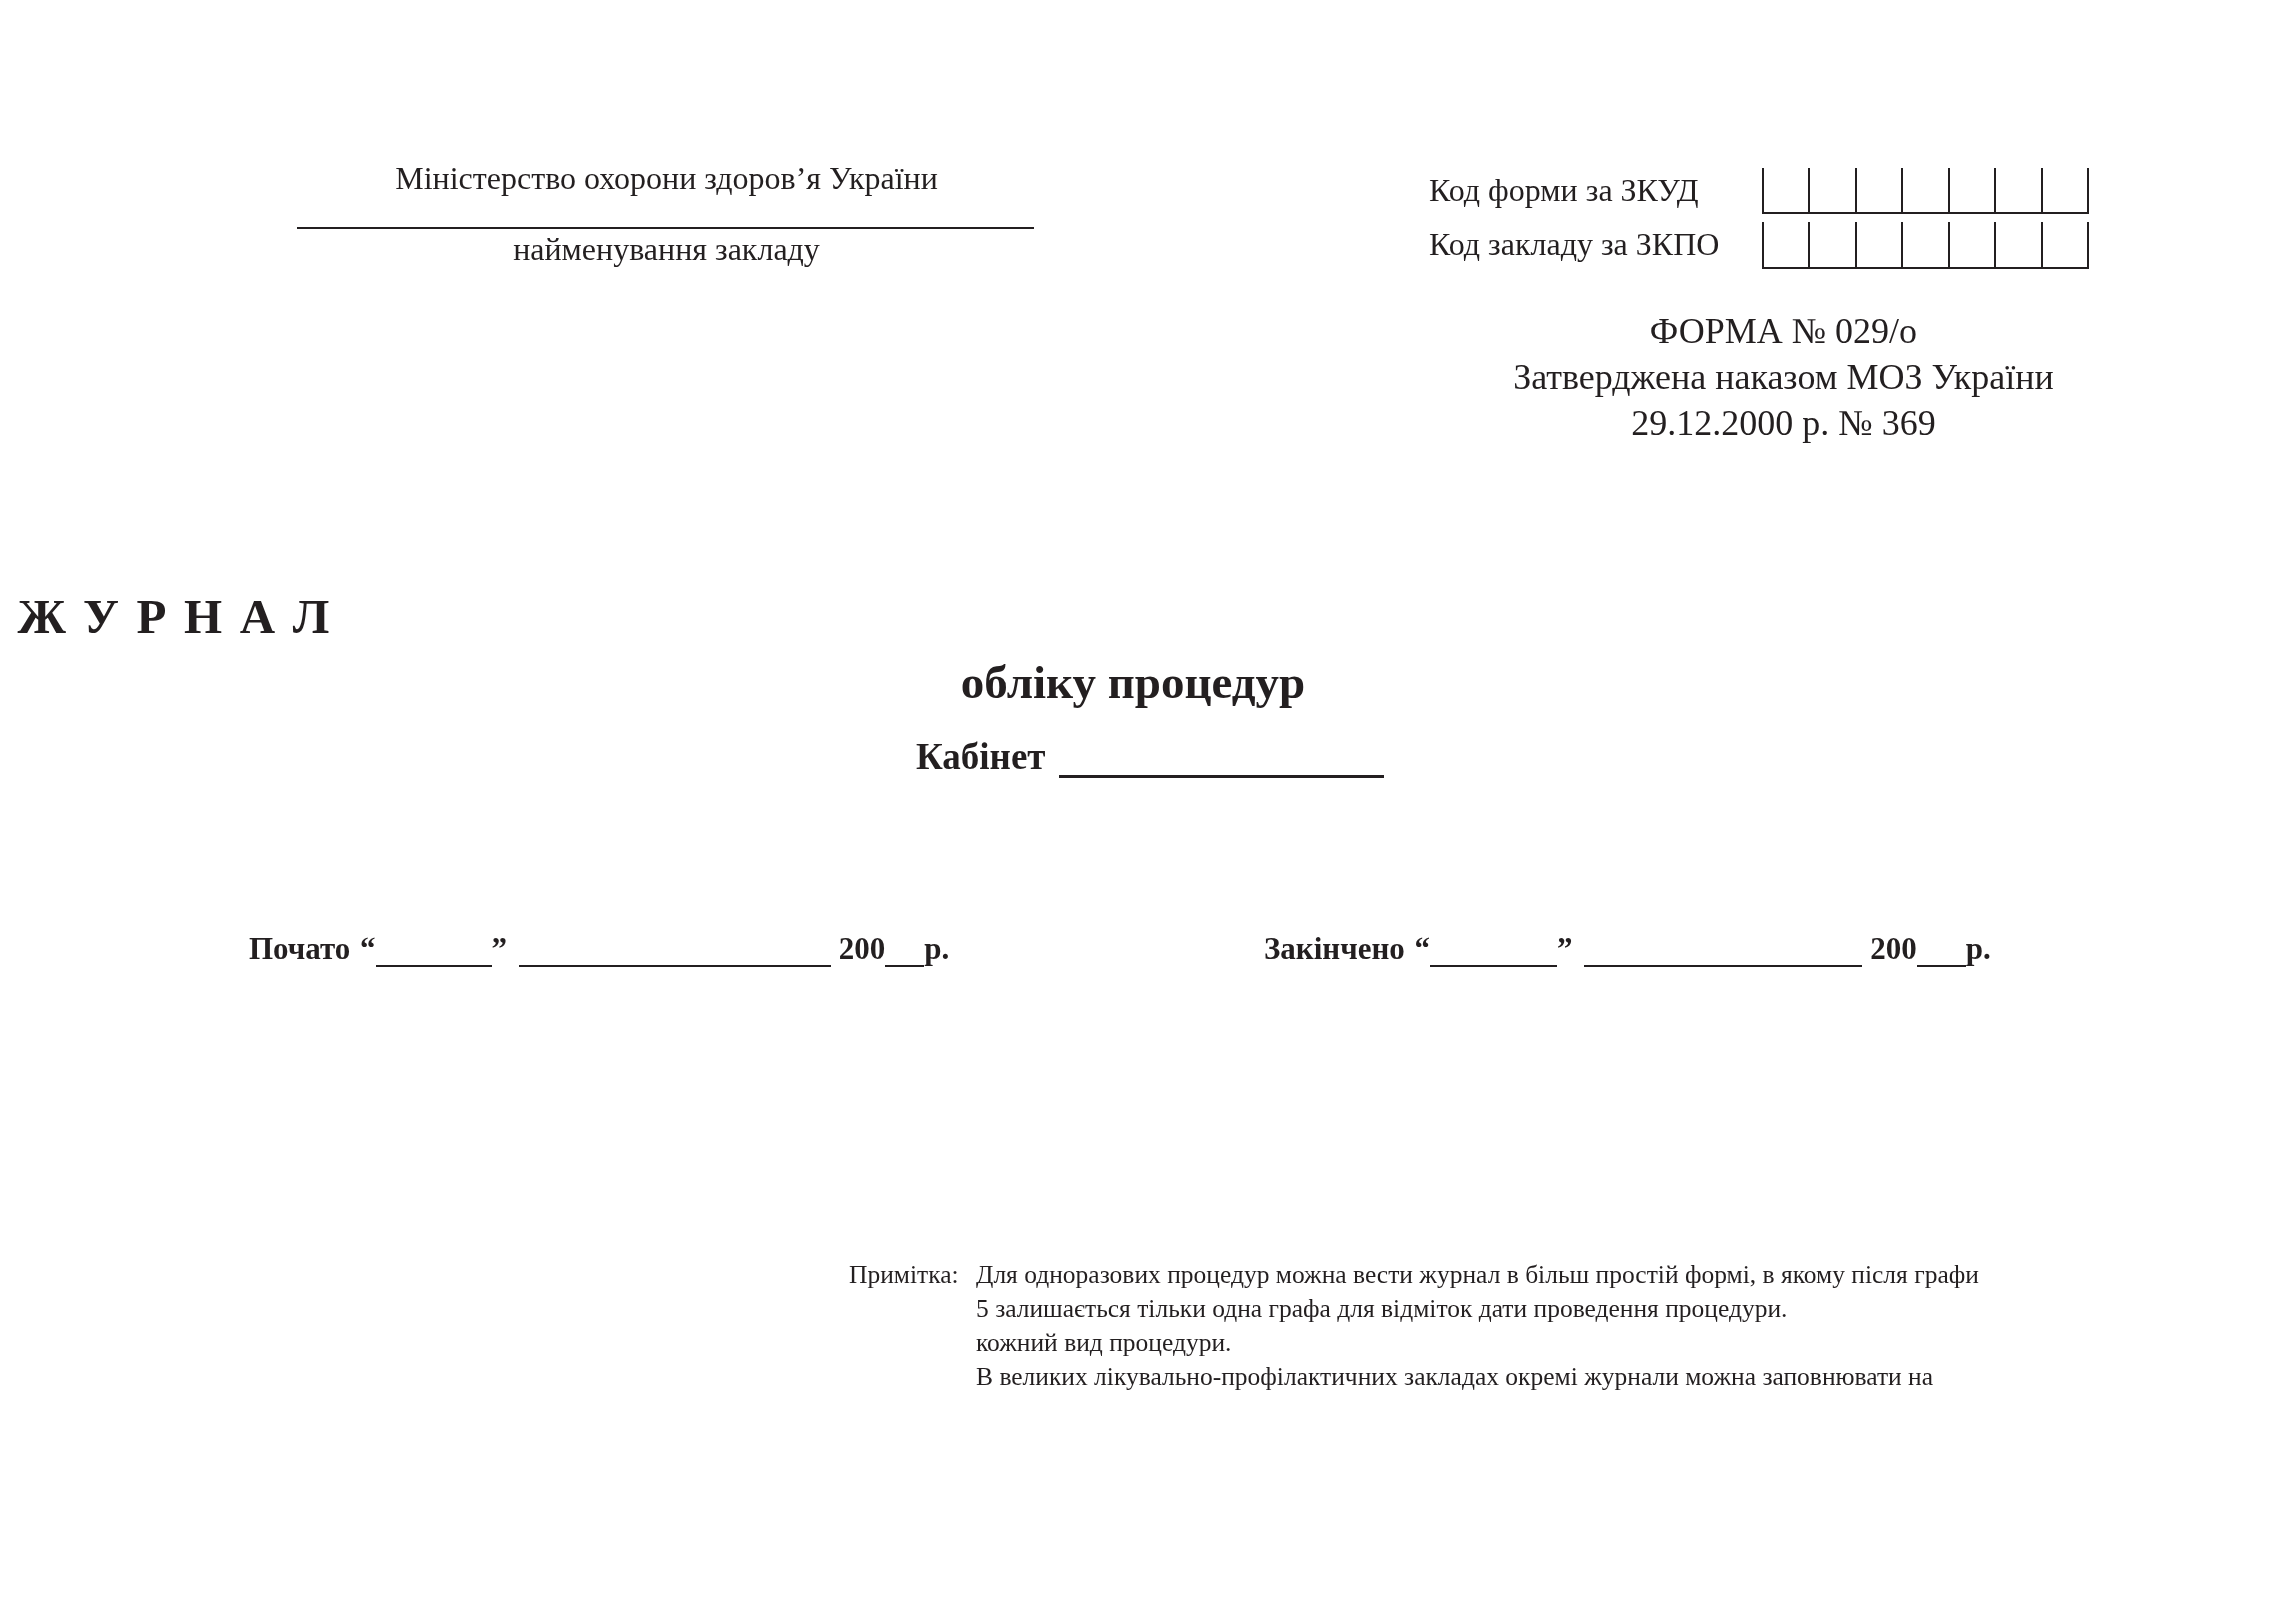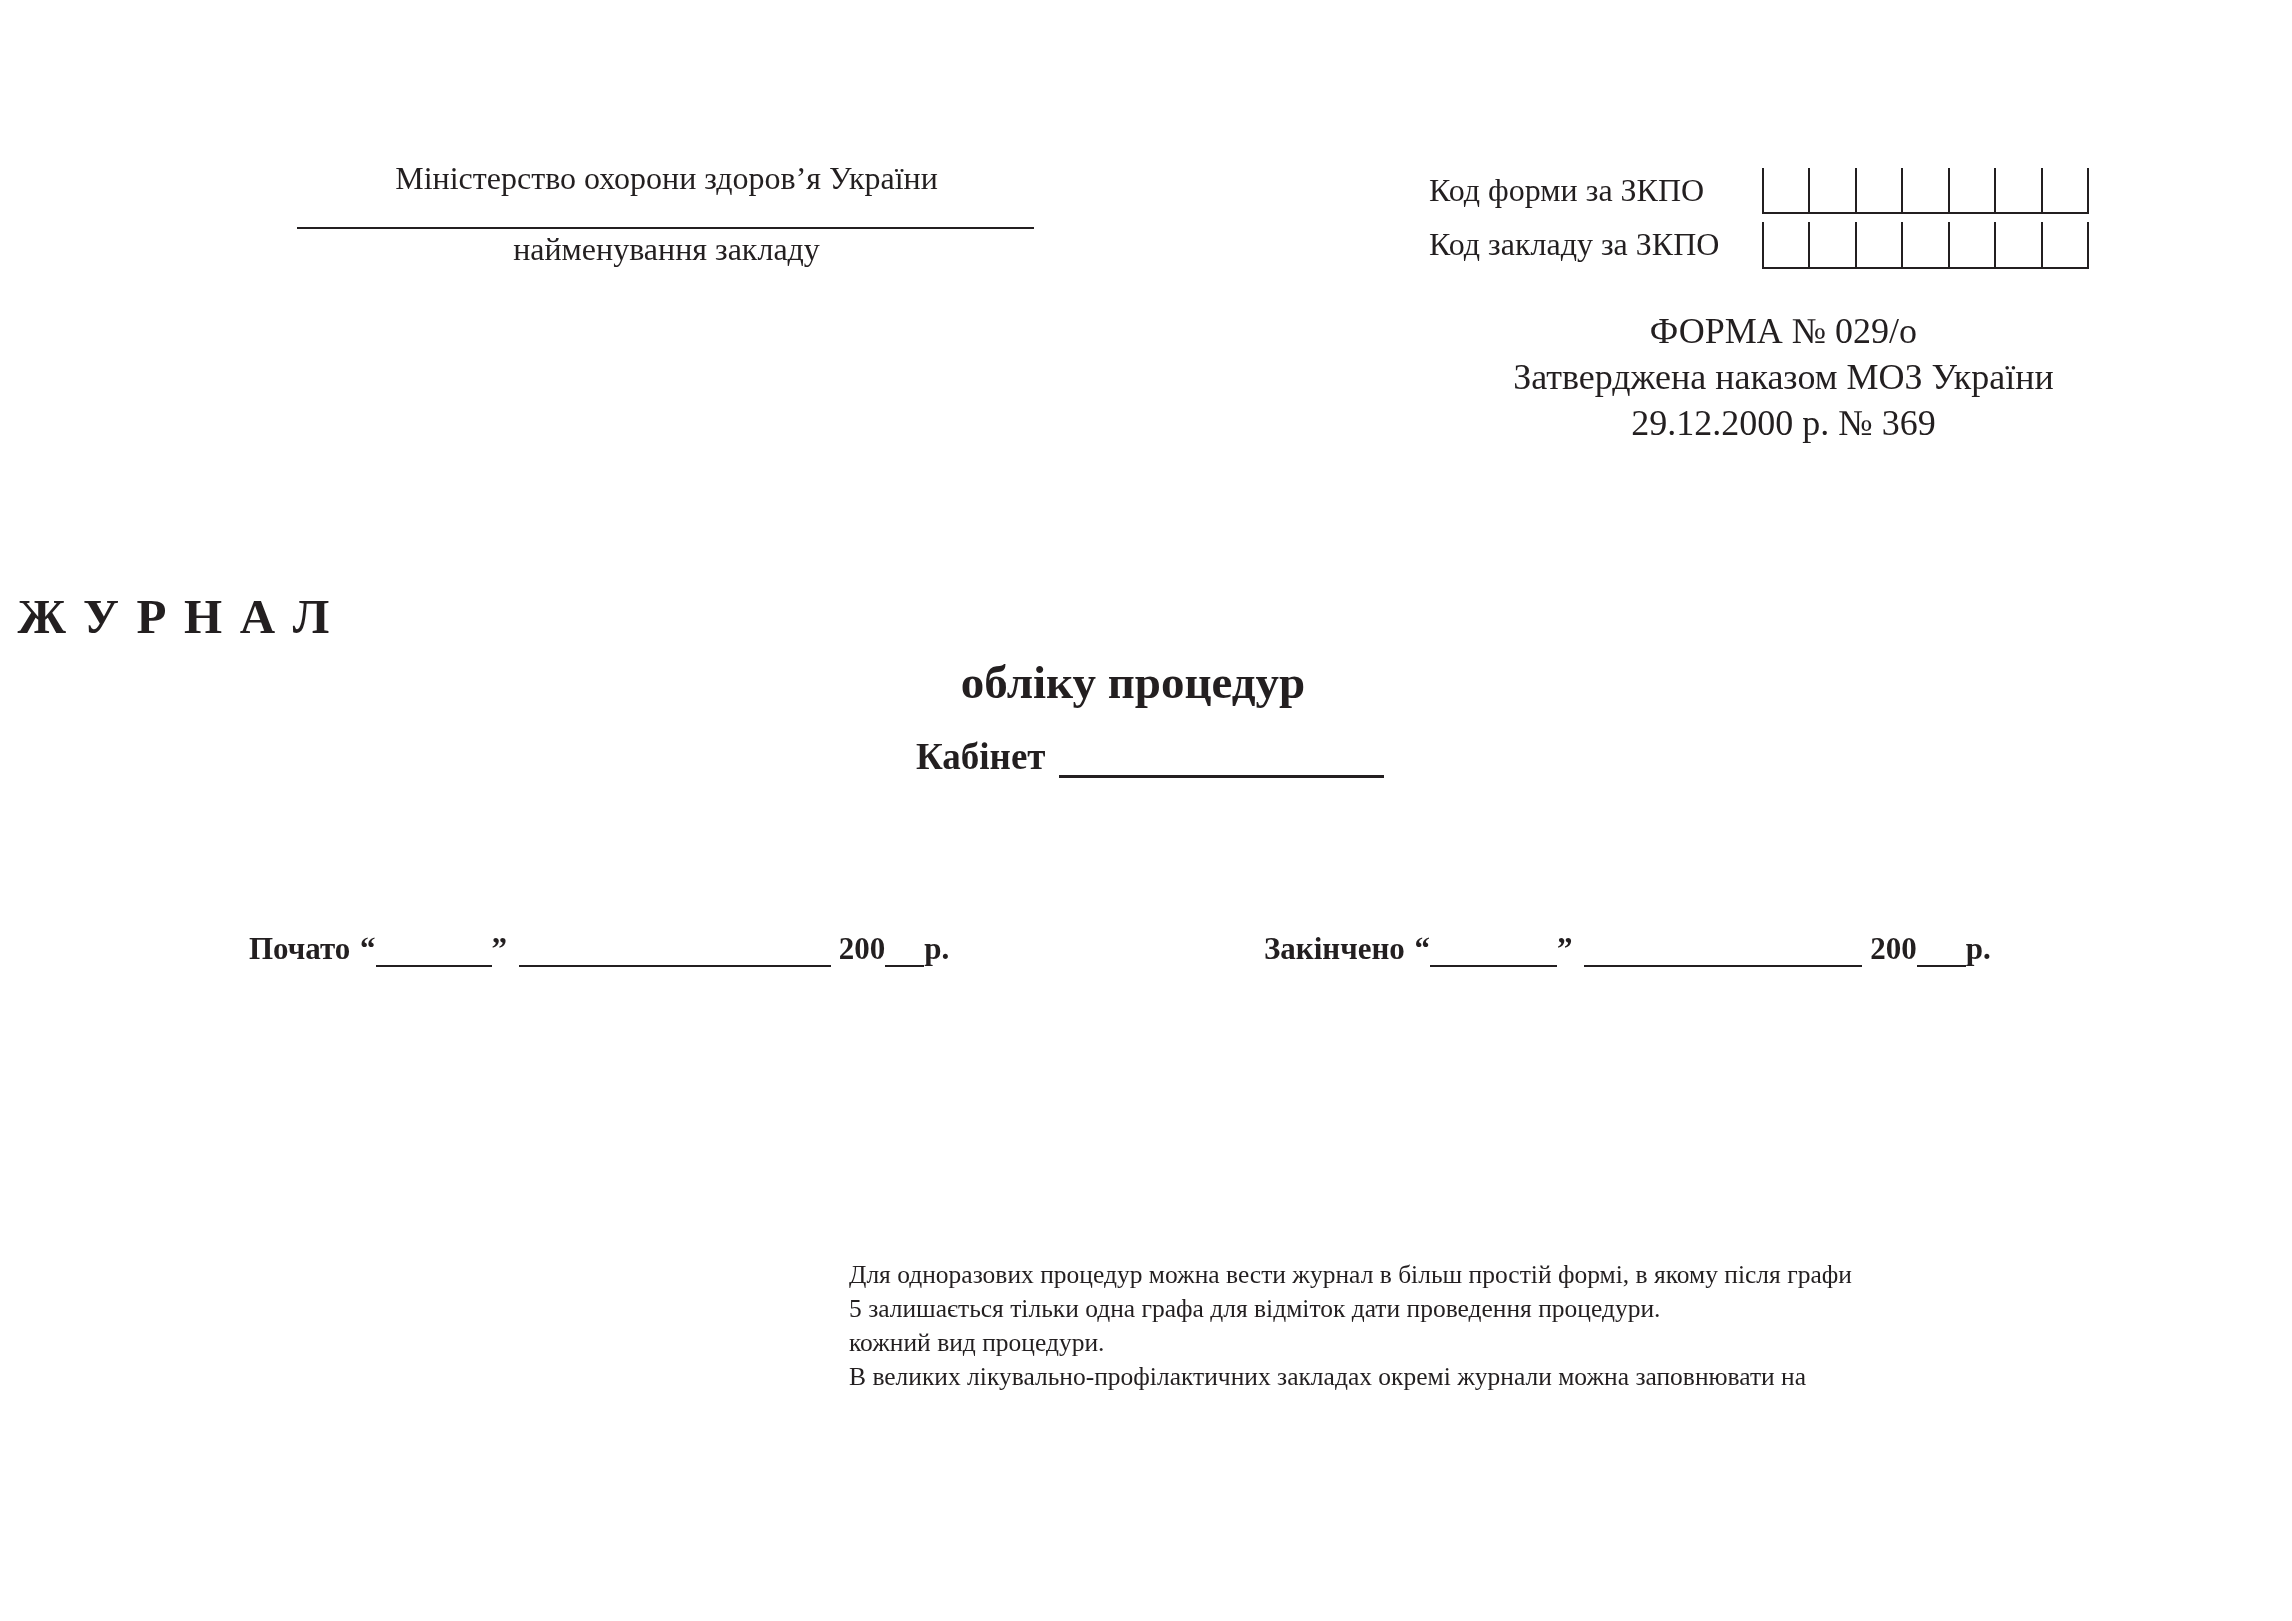--- a/index.html
+++ b/index.html
@@ -37,21 +37,21 @@
   .note-label { width:127px; white-space:nowrap; }
   .note-body { width:1225px; }
 </style>
 </head>
 <body>
 
 <div class="abs serif ministry">Міністерство охорони здоров’я України</div>
 <div class="abs name-line"></div>
 <div class="abs serif name-caption">найменування закладу</div>
 
-<div class="abs serif code-label r1">Код форми за ЗКПО</div>
+<div class="abs serif code-label r1">Код форми за ЗКУД</div>
 <div class="abs grid r1">
   <div class="cell"></div>
   <div class="cell"></div>
   <div class="cell"></div>
   <div class="cell"></div>
   <div class="cell"></div>
   <div class="cell"></div>
   <div class="cell"></div>
 </div>
 <div class="abs serif code-label r2">Код закладу за ЗКПО</div>
@@ -95,20 +95,21 @@
   <span class="blank-inline" style="width:127px"></span>
   <span>”</span>
   <span class="blank-inline" style="width:278px;margin-left:11.8px"></span>
   <span style="margin-left:7.8px">200</span>
   <span class="blank-inline" style="width:49px"></span>
   <span>р.</span>
 </div>
 
 <div class="abs serif note">
   <div class="note-row">
+    <span class="note-label">Примітка:</span>
     <div class="note-body">
       <div>Для одноразових процедур можна вести журнал в більш простій формі, в якому після графи</div>
       <div>5 залишається тільки одна графа для відміток дати проведення процедури.</div>
       <div>кожний вид процедури.</div>
       <div>В великих лікувально-профілактичних закладах окремі журнали можна заповнювати на</div>
     </div>
   </div>
 </div>
 
 

